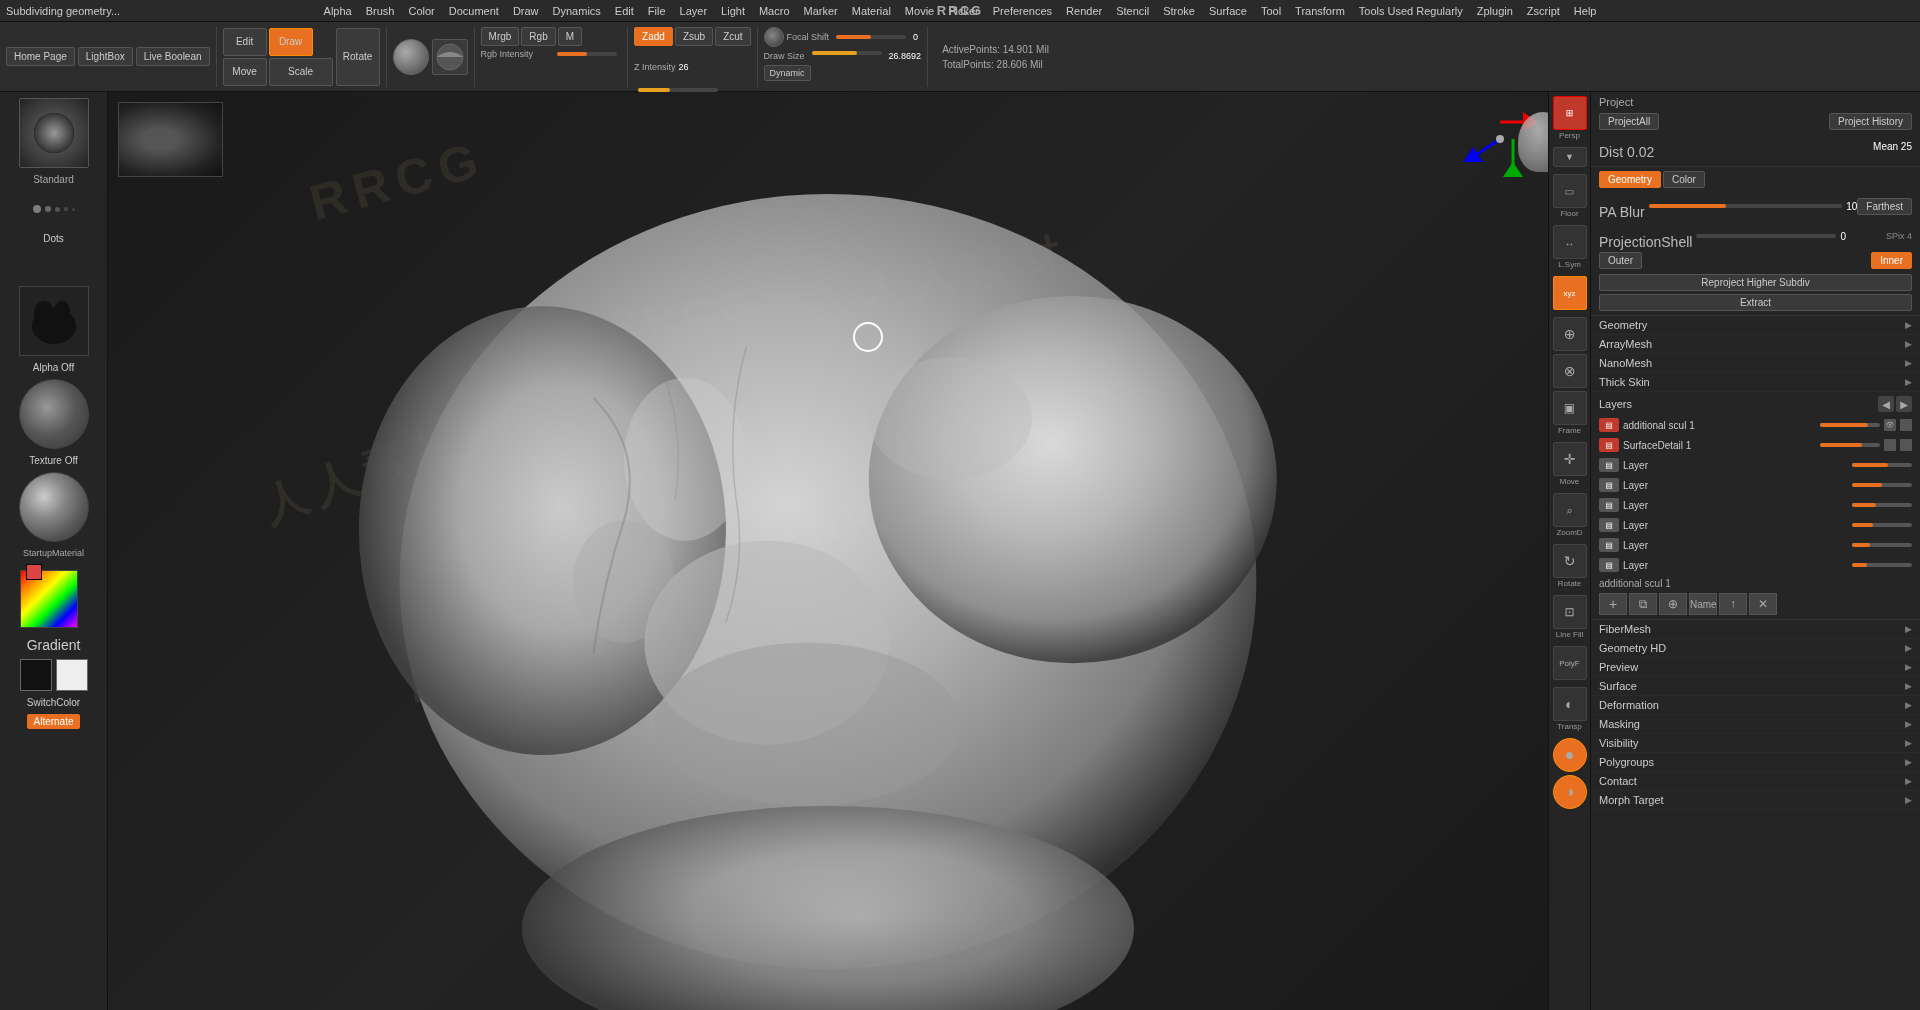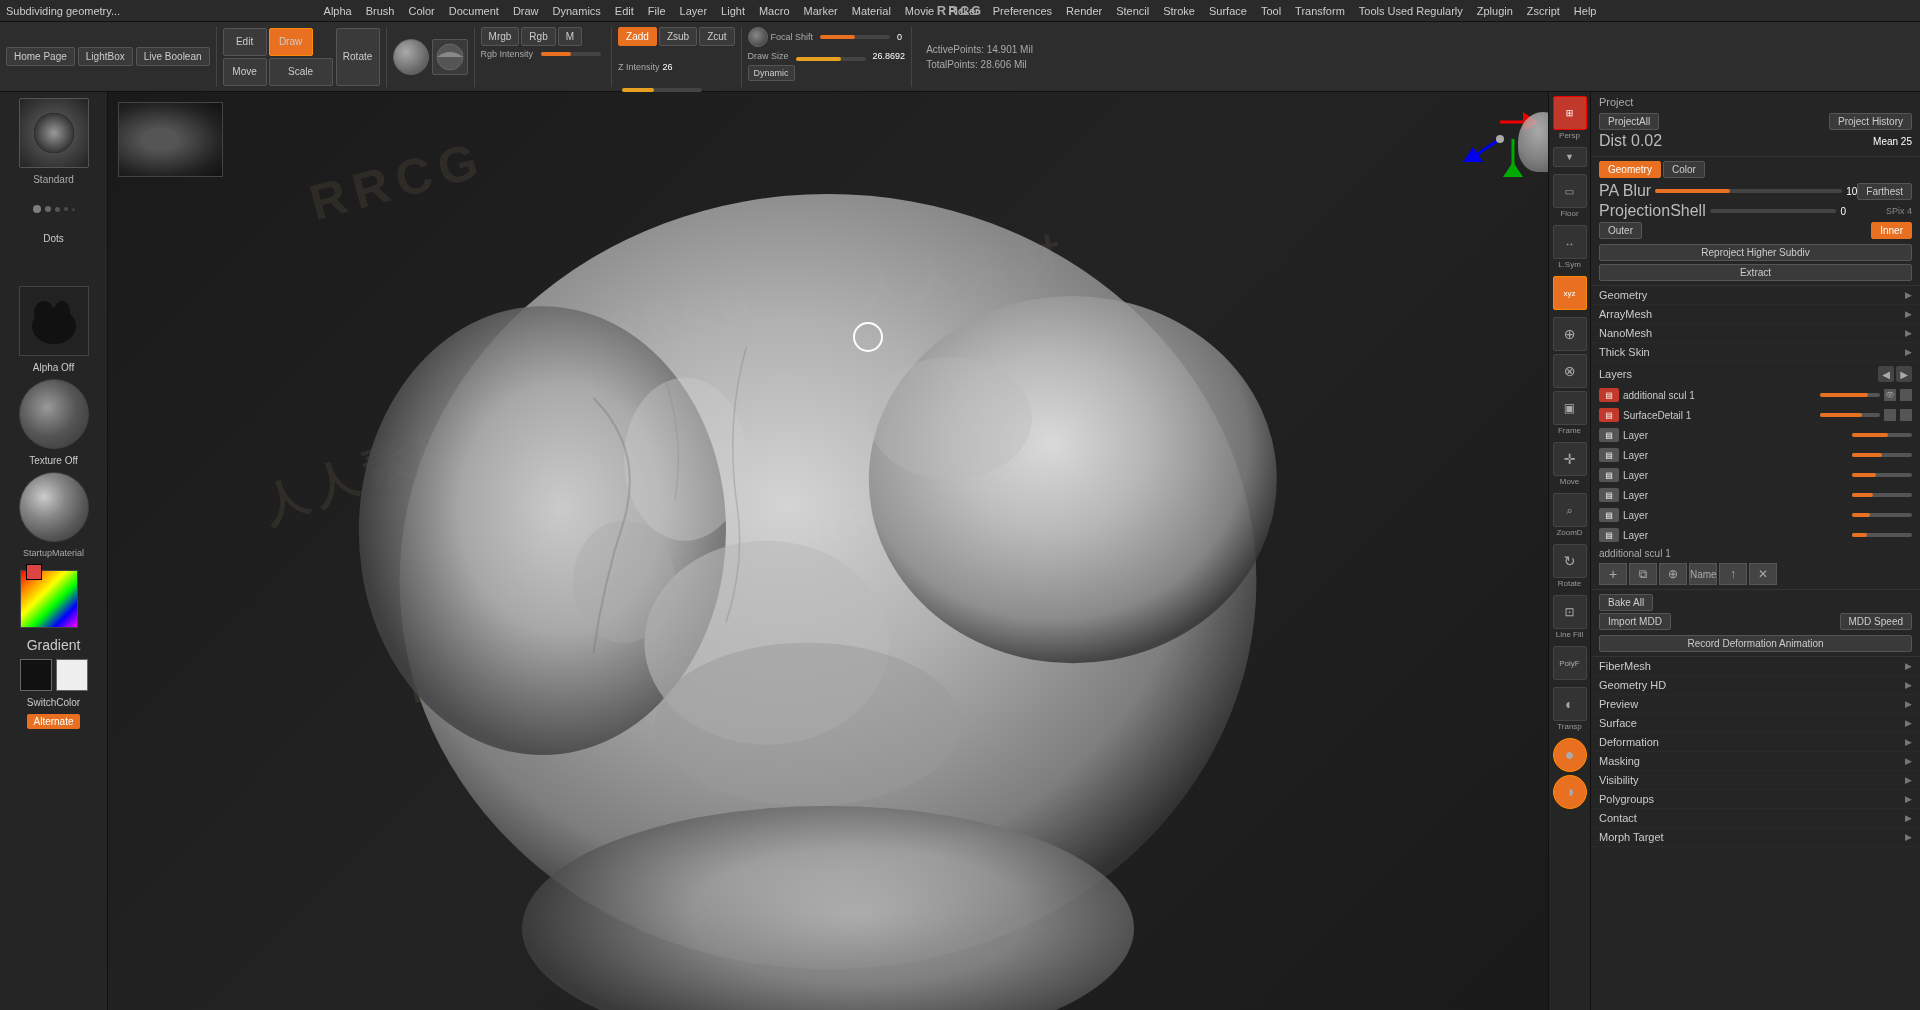--- a/index.html
+++ b/index.html
@@ -315,22 +315,23 @@
       color: #aaa;
       margin-bottom: 3px;
     }
     .rp-row {
       display: flex;
       align-items: center;
       justify-content: space-between;
       margin-bottom: 2px;
     }
     .rp-label {
-      font-size: 16px;
+      font-size: 14px;
       color: #bbb;
+      margin-top: 12px;
     }
     .rp-value {
       font-size: 10px;
       color: #fff;
     }
     .rp-btn {
       background: #3a3a3a;
       border: 1px solid #555;
       color: #ccc;
       padding: 2px 8px;
@@ -507,21 +508,21 @@
       </svg>
     </div>
   </div>
 
   <div class="toolbar-group" style="flex-direction:column;gap:3px;align-items:flex-start;">
     <div style="display:flex;gap:2px;">
       <button class="tb-btn">Mrgb</button>
       <button class="tb-btn">Rgb</button>
       <button class="tb-btn">M</button>
     </div>
-    <div style="display:flex;align-items:center;gap:4px;">
+    <div style="display:flex;align-items:center;gap:20px;">
       <span style="font-size:9px;color:#aaa;">Rgb Intensity</span>
       <div class="slider-track" style="width:60px;">
         <div class="slider-fill" style="width:50%;"></div>
       </div>
     </div>
   </div>
 
   <div class="toolbar-group" style="flex-direction:column;align-items:flex-start;gap:16px;">
     <div style="display:flex;gap:2px;">
       <button class="tb-btn active">Zadd</button>
@@ -541,21 +542,21 @@
 
   <div class="toolbar-group" style="flex-direction:column;align-items:flex-start;gap:4px;">
     <div style="display:flex;align-items:center;gap:3px;">
       <div style="width:20px;height:20px;border-radius:50%;border:1px solid #666;background:radial-gradient(circle at 40% 40%,#888,#333);"></div>
       <span style="font-size:9px;color:#aaa;">Focal Shift</span>
       <div class="slider-track" style="width:70px;">
           <div class="slider-fill" style="width:50%;"></div>
         </div>
       <span style="font-size:9px;color:#fff;">0</span>
     </div>
-    <div style="display:flex;align-items:flex-end;gap:3px;">
+    <div style="display:flex;align-items:flex-start;gap:3px;">
       <span style="font-size:9px;color:#aaa;">Draw Size</span>
       <div class="slider-track" style="width:70px;">
           <div class="slider-fill" style="width:65%;background:#e8a020;"></div>
         </div>
       <span style="font-size:9px;color:#fff;">26.8692</span>
     </div>
     <button class="tb-btn" style="font-size:9px;padding:2px 5px;">Dynamic</button>
   </div>
 
   <div style="display:flex;flex-direction:column;gap:4px;padding-left:8px;">
@@ -919,30 +920,20 @@
       <div style="display:flex;gap:2px;margin-top:4px;flex-wrap:wrap;">
         <button style="width:28px;height:22px;background:#444;border:1px solid #555;color:#aaa;font-size:14px;cursor:pointer;">+</button>
         <button style="width:28px;height:22px;background:#444;border:1px solid #555;color:#aaa;font-size:12px;cursor:pointer;">⧉</button>
         <button style="width:28px;height:22px;background:#444;border:1px solid #555;color:#aaa;font-size:12px;cursor:pointer;">⊕</button>
         <button style="width:28px;height:22px;background:#444;border:1px solid #555;color:#aaa;font-size:10px;cursor:pointer;">Name</button>
         <button style="width:28px;height:22px;background:#444;border:1px solid #555;color:#aaa;font-size:12px;cursor:pointer;">↑</button>
         <button style="width:28px;height:22px;background:#444;border:1px solid #555;color:#aaa;font-size:12px;cursor:pointer;">✕</button>
       </div>
     </div>
 
-    <div class="rp-section">
-      <div class="rp-row">
-        <button class="rp-btn">Bake All</button>
-      </div>
-      <div class="rp-row">
-        <button class="rp-btn">Import MDD</button>
-        <button class="rp-btn">MDD Speed</button>
-      </div>
-      <button class="rp-btn" style="width:100%;margin-top:3px;">Record Deformation Animation</button>
-    </div>
 
     <div class="rp-menu-item">
       <span>FiberMesh</span>
       <span class="arrow">▶</span>
     </div>
     <div class="rp-menu-item">
       <span>Geometry HD</span>
       <span class="arrow">▶</span>
     </div>
     <div class="rp-menu-item">

